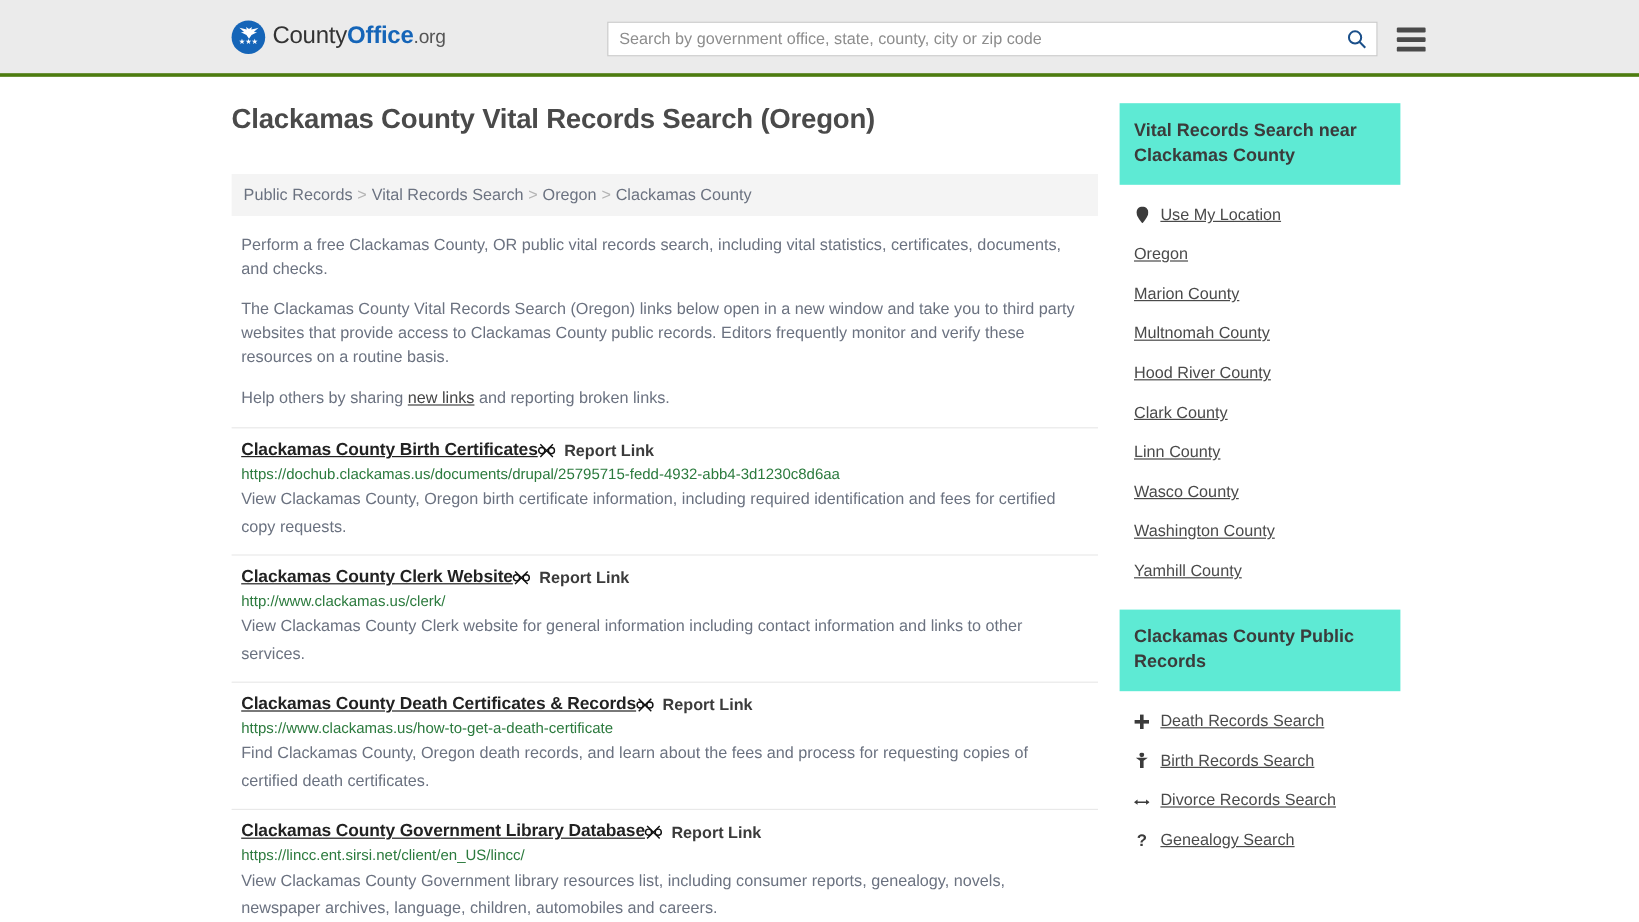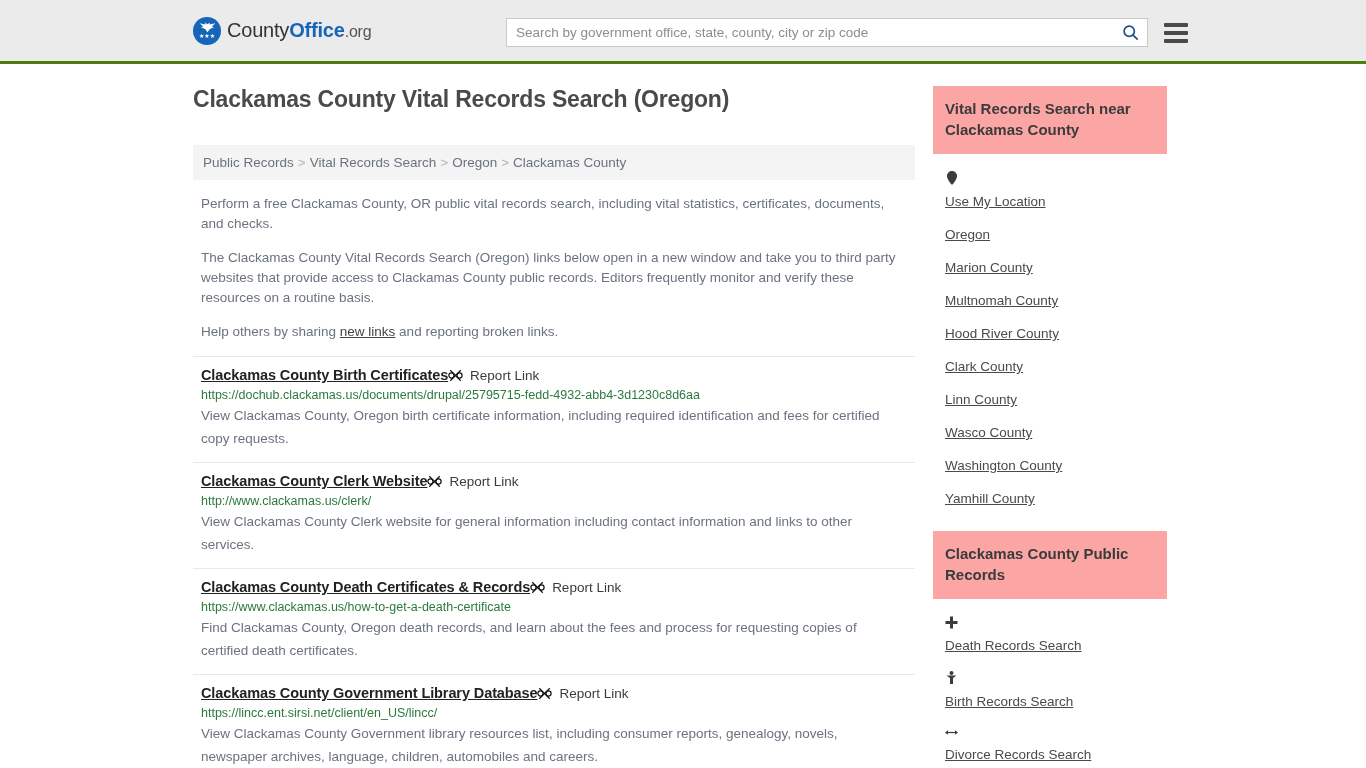--- a/index.html
+++ b/index.html
@@ -168,20 +168,21 @@
     cursor: pointer;
     letter-spacing: -0.1px;
   }
   .report-link {
     display: flex;
     align-items: center;
     gap: 7px;
     cursor: pointer;
     white-space: nowrap;
     padding-top: 1px;
+    font-weight: bold;
   }
   .report-link .label {
     font-size: 13.5px;
     color: #3b3b3b;
   }
   .result-url {
     display: block;
     font-size: 12.5px;
     color: #2b7a3d;
     margin-top: 5px;
@@ -190,35 +191,34 @@
   }
   .result-desc {
     font-size: 13.5px;
     line-height: 23px;
     color: #6b7280;
     margin-top: 2px;
   }
 
   
   .side-head {
-    background: #fca5a5;
+    background: #5eead4;
     padding: 12px 12px 14px 12px;
     font-size: 15px;
     font-weight: bold;
     color: #3b3b3b;
     line-height: 21px;
   }
   .side-list { padding: 8px 0 6px 0; }
   .side-item {
     display: flex;
-    align-items: flex-start;
+    align-items: flex-end;
     gap: 9px;
     padding: 9px 12px;
     font-size: 13.5px;
-    flex-direction: column;
   }
   .side-item a {
     color: #4a4a4a;
     text-decoration: underline;
   }
   .side-icon {
     width: 13px;
     display: flex;
     align-items: center;
     justify-content: center;

